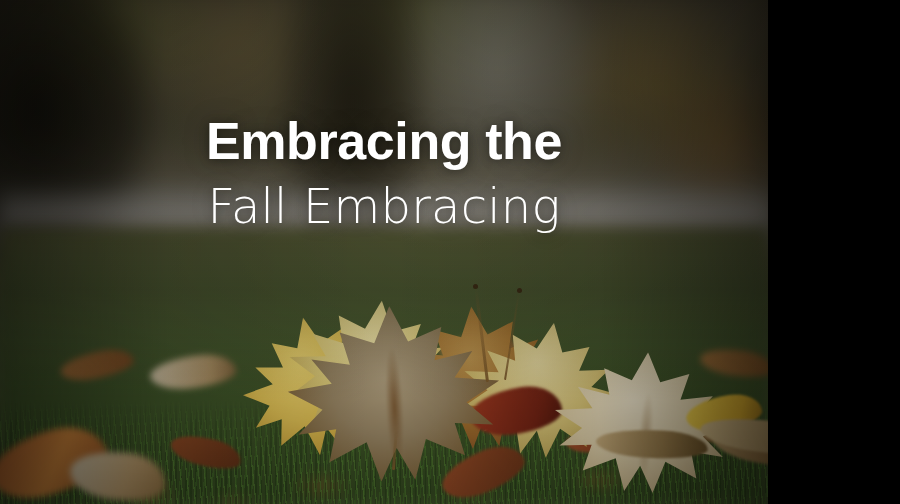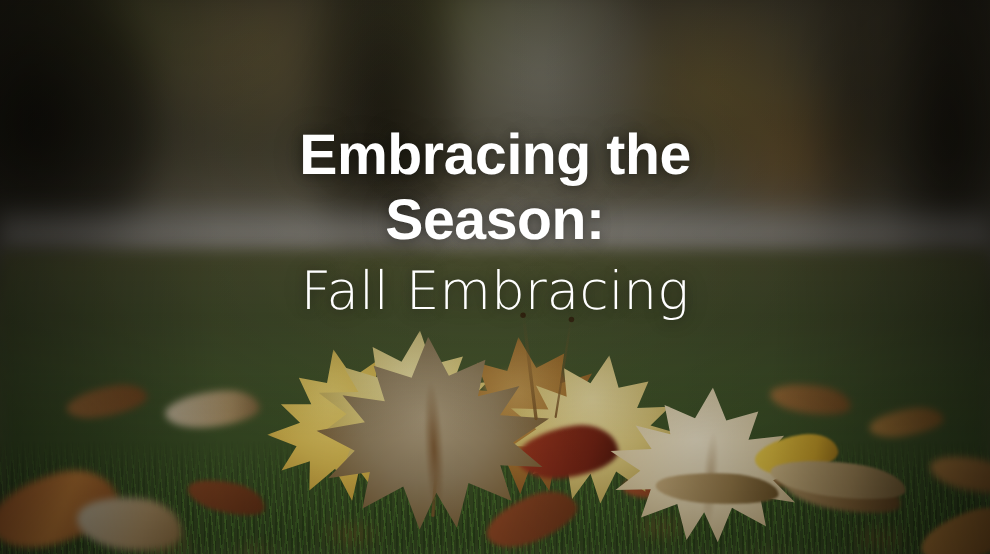--- a/index.html
+++ b/index.html
@@ -7,21 +7,21 @@
     margin: 0;
     padding: 0;
     background: #000;
   }
   body {
     font-family: "Liberation Sans", sans-serif;
   }
 
   #hero-banner {
     position: relative;
-    width: 900px;
+    width: 768px;
     height: 504px;
     overflow: hidden;
     background: #2a2a1e;
     user-select: none;
   }
 
   
   .photo-layer {
     position: absolute;
     inset: 0;
@@ -280,18 +280,17 @@
   <div class="stem-tip" style="left:473px; top:284px;"></div>
   <div class="stem" style="left:504px; top:290px; width:2.4px; height:90px; transform:rotate(9deg);"></div>
   <div class="stem-tip" style="left:517px; top:288px;"></div>
 
   <div class="photo-layer" id="bg-textscrim"></div>
   <div class="photo-layer" id="bg-vignette"></div>
 
   <div id="hero-text">
     <h1 class="hero-title">
       <span class="title-line">Embracing the</span>
-      <span class="title-line">Season:</span>
     </h1>
     <span class="hero-subtitle">Fall Embracing</span>
   </div>
 
 </div>
 
 </body></html>

